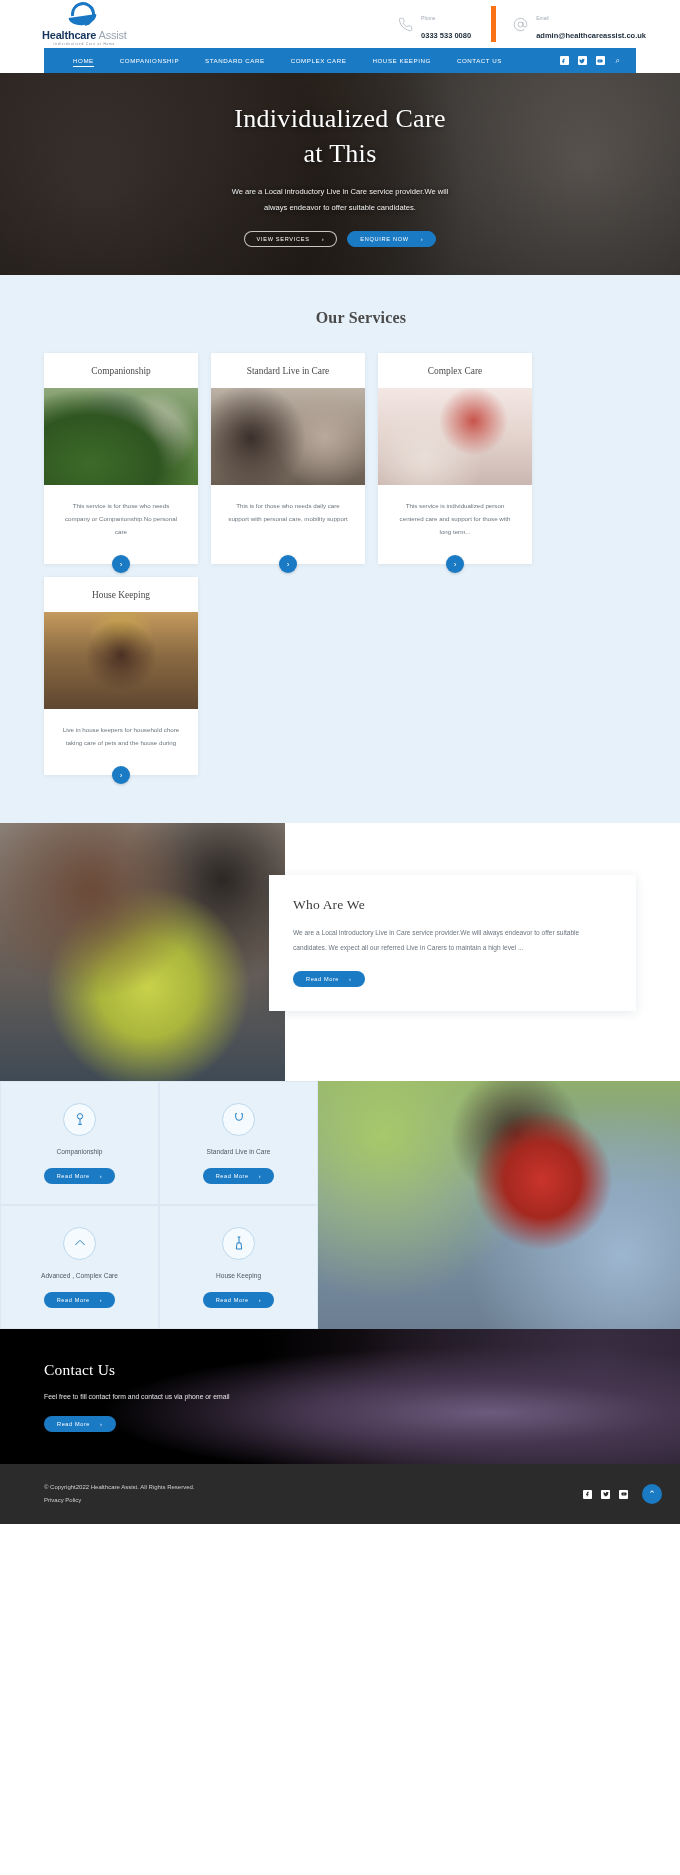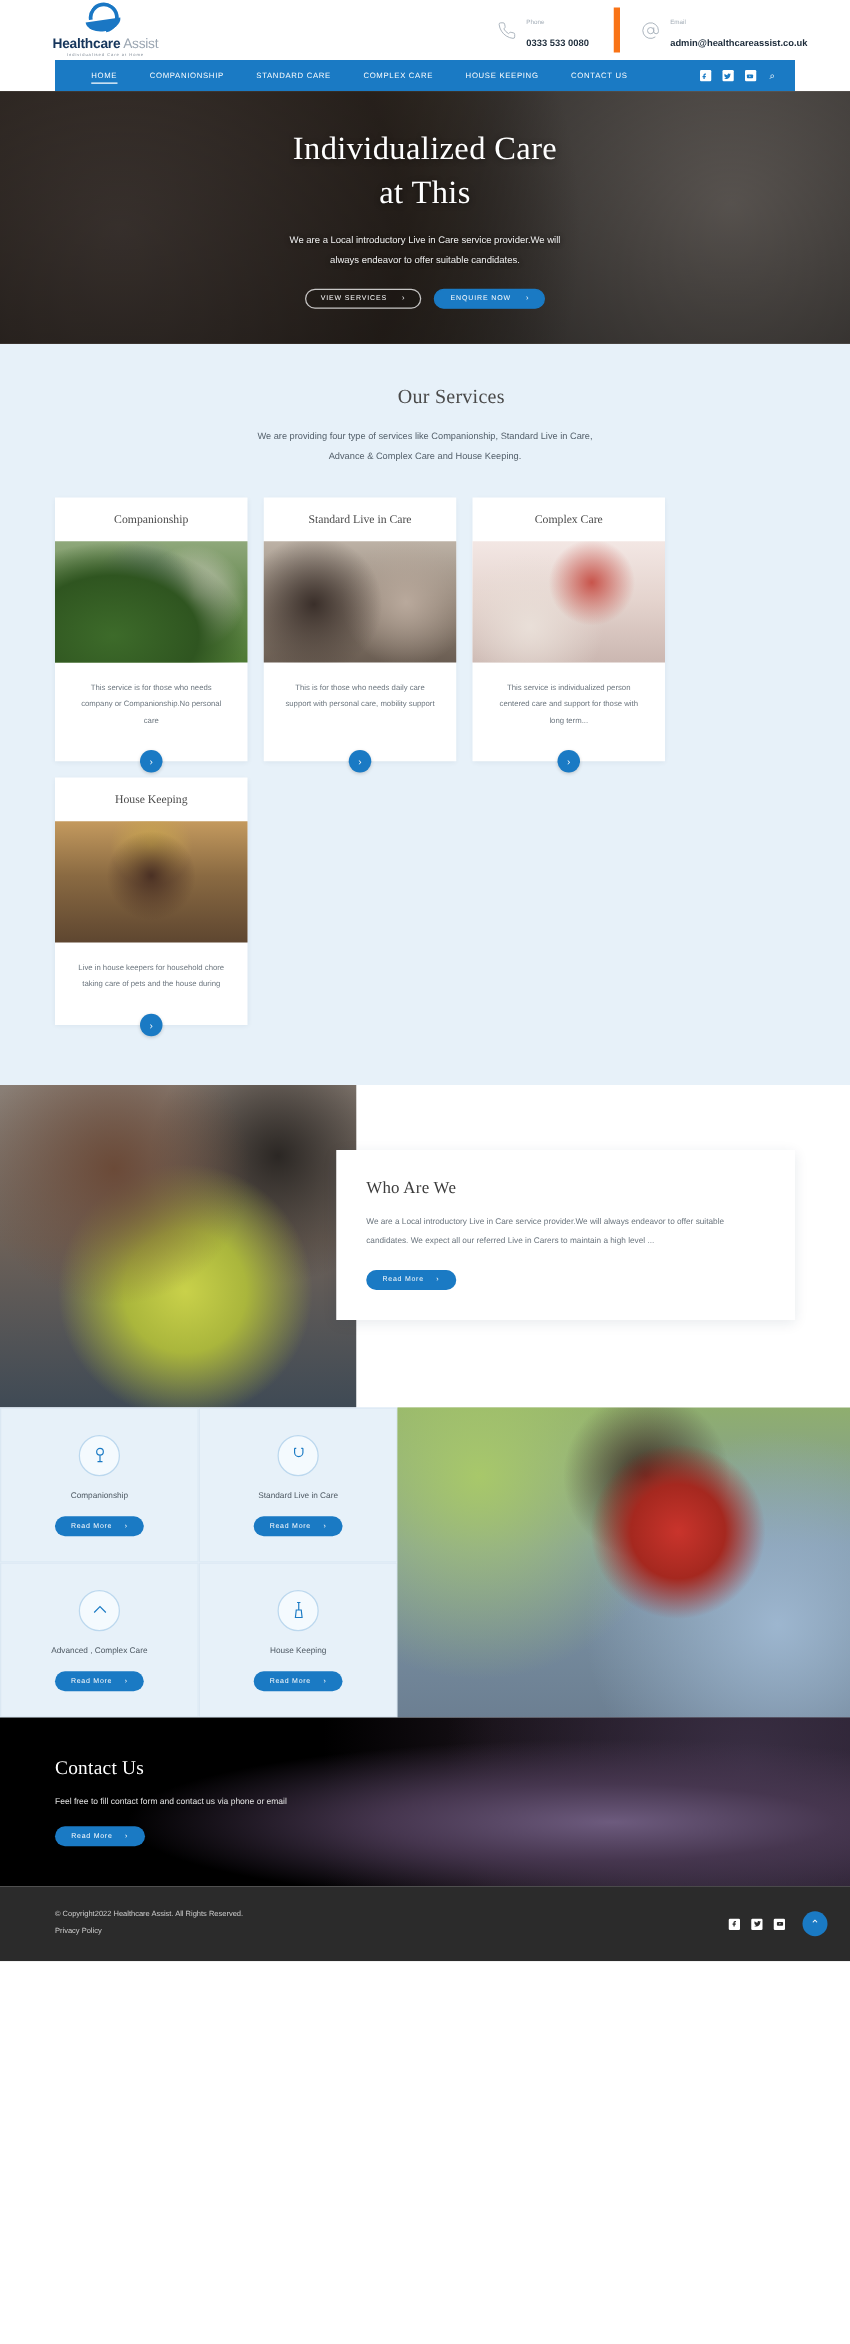--- a/index.html
+++ b/index.html
@@ -113,21 +113,21 @@
     border-radius: 11px; padding: 0 12px; height: 16px; white-space: nowrap;
   }
   .btn-ghost { border: 1px solid rgba(255,255,255,.75); color: #fff; background: rgba(0,0,0,.12); }
   .btn-primary { background: #1a7ac4; color: #fff; border: 1px solid #1a7ac4; }
   .btn .arw { font-size: 6px; opacity: .95; }
 
   
   .services { background: #e7f1f9; padding: 34px 0 48px; }
   .sec-title {
     font-family: "Liberation Serif", serif;
-    text-align: center; font-size: 16px; font-weight: normal; color: #4a4a4a;
+    text-align: center; font-size: 16px; font-weight: bold; color: #4a4a4a;
     letter-spacing: .2px;
     padding-left: 42px;
   }
   .sec-sub {
     text-align: center; font-size: 7.4px; color: #54606b; line-height: 2.1;
     max-width: 290px; margin: 14px auto 0;
   }
   .cards {
     display: flex; flex-wrap: wrap; gap: 13px;
     padding: 0 44px; margin-top: 26px;
@@ -347,21 +347,20 @@
       <a href="#" class="btn btn-primary">
         <span>ENQUIRE NOW</span>
         <span class="arw">›</span>
       </a>
     </div>
   </div>
 </div>
 
 <div class="services">
   <div class="sec-title">Our Services</div>
-  <div class="sec-sub">We are providing four type of services like Companionship, Standard Live in Care, Advance &amp; Complex Care and House Keeping.</div>
 
   <div class="cards">
     <div class="card">
       <div class="card-title">Companionship</div>
       <div class="card-img ph1"></div>
       <div class="card-desc">This service is for those who needs company or Companionship.No personal care</div>
       <div class="card-arrow">›</div>
     </div>
 
     <div class="card">

